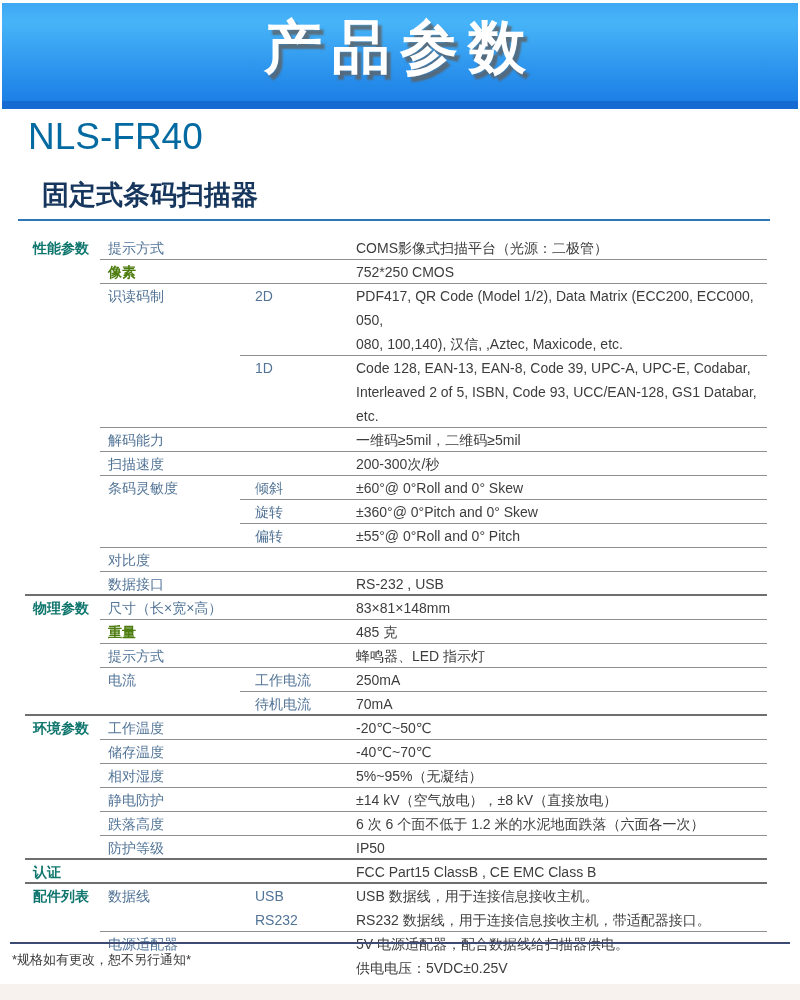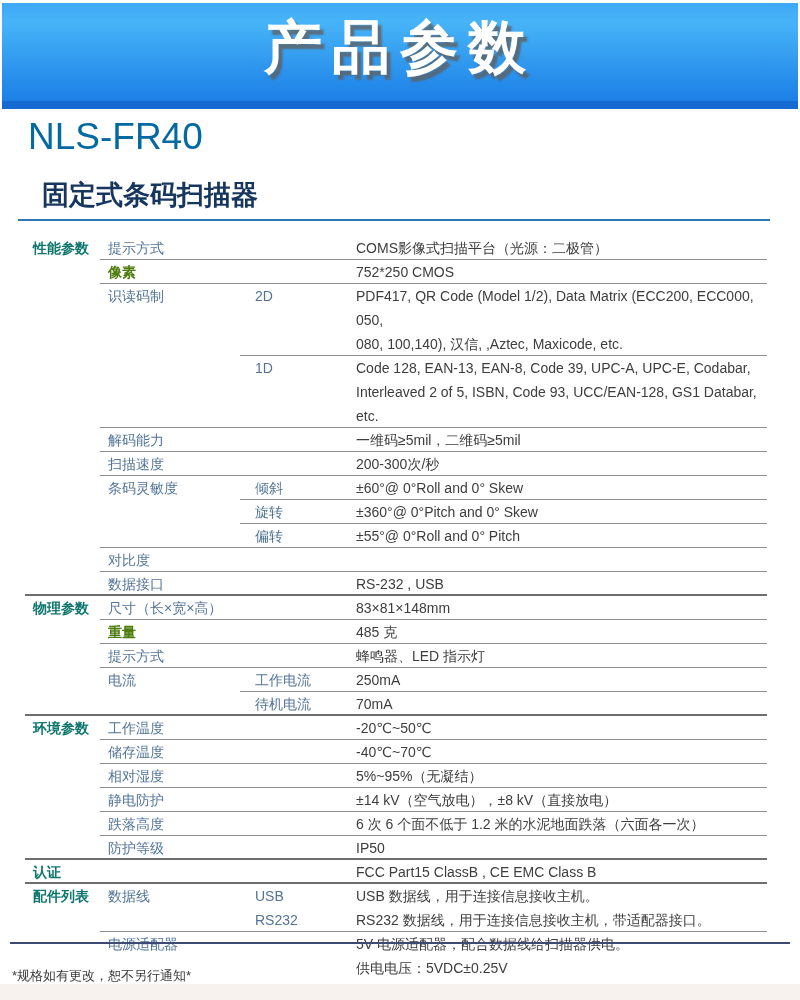--- a/index.html
+++ b/index.html
@@ -26,21 +26,21 @@
   .val  { flex:1; color:#3d3d3d; }
   .vline{ line-height:24px;margin-left:21px; }
   .em   { color:#4d7c0f; font-weight:bold; }
   .row::after { content:""; position:absolute; right:0; bottom:0; height:1px; background:#8f8f8f; }
   .b-param::after { left:75px; }
   .b-sub::after   { left:215px; }
   .b-full::after  { left:0; height:2px; background:#6e6e6e; }
   .b-none::after  { content:none; }
 
   .footer-rule  { position:absolute; left:10px; top:942px; width:780px; height:2px; background:#3c4a74; }
-  .footnote     { position:absolute; left:12px; top:950px; font-size:13px; line-height:20px; color:#3a3a3a;margin-top:16px; }
+  .footnote     { position:absolute; left:12px; top:950px; font-size:13px; line-height:20px; color:#3a3a3a; }
   .bottom-strip { position:absolute; left:0; top:984px; width:800px; height:16px; background:#f8f2ef; }
 </style>
 </head>
 <body>
 
 <div class="page">
 
   <div class="banner">
     <div class="banner-title">产品参数</div>
     <div class="banner-strip"></div>

